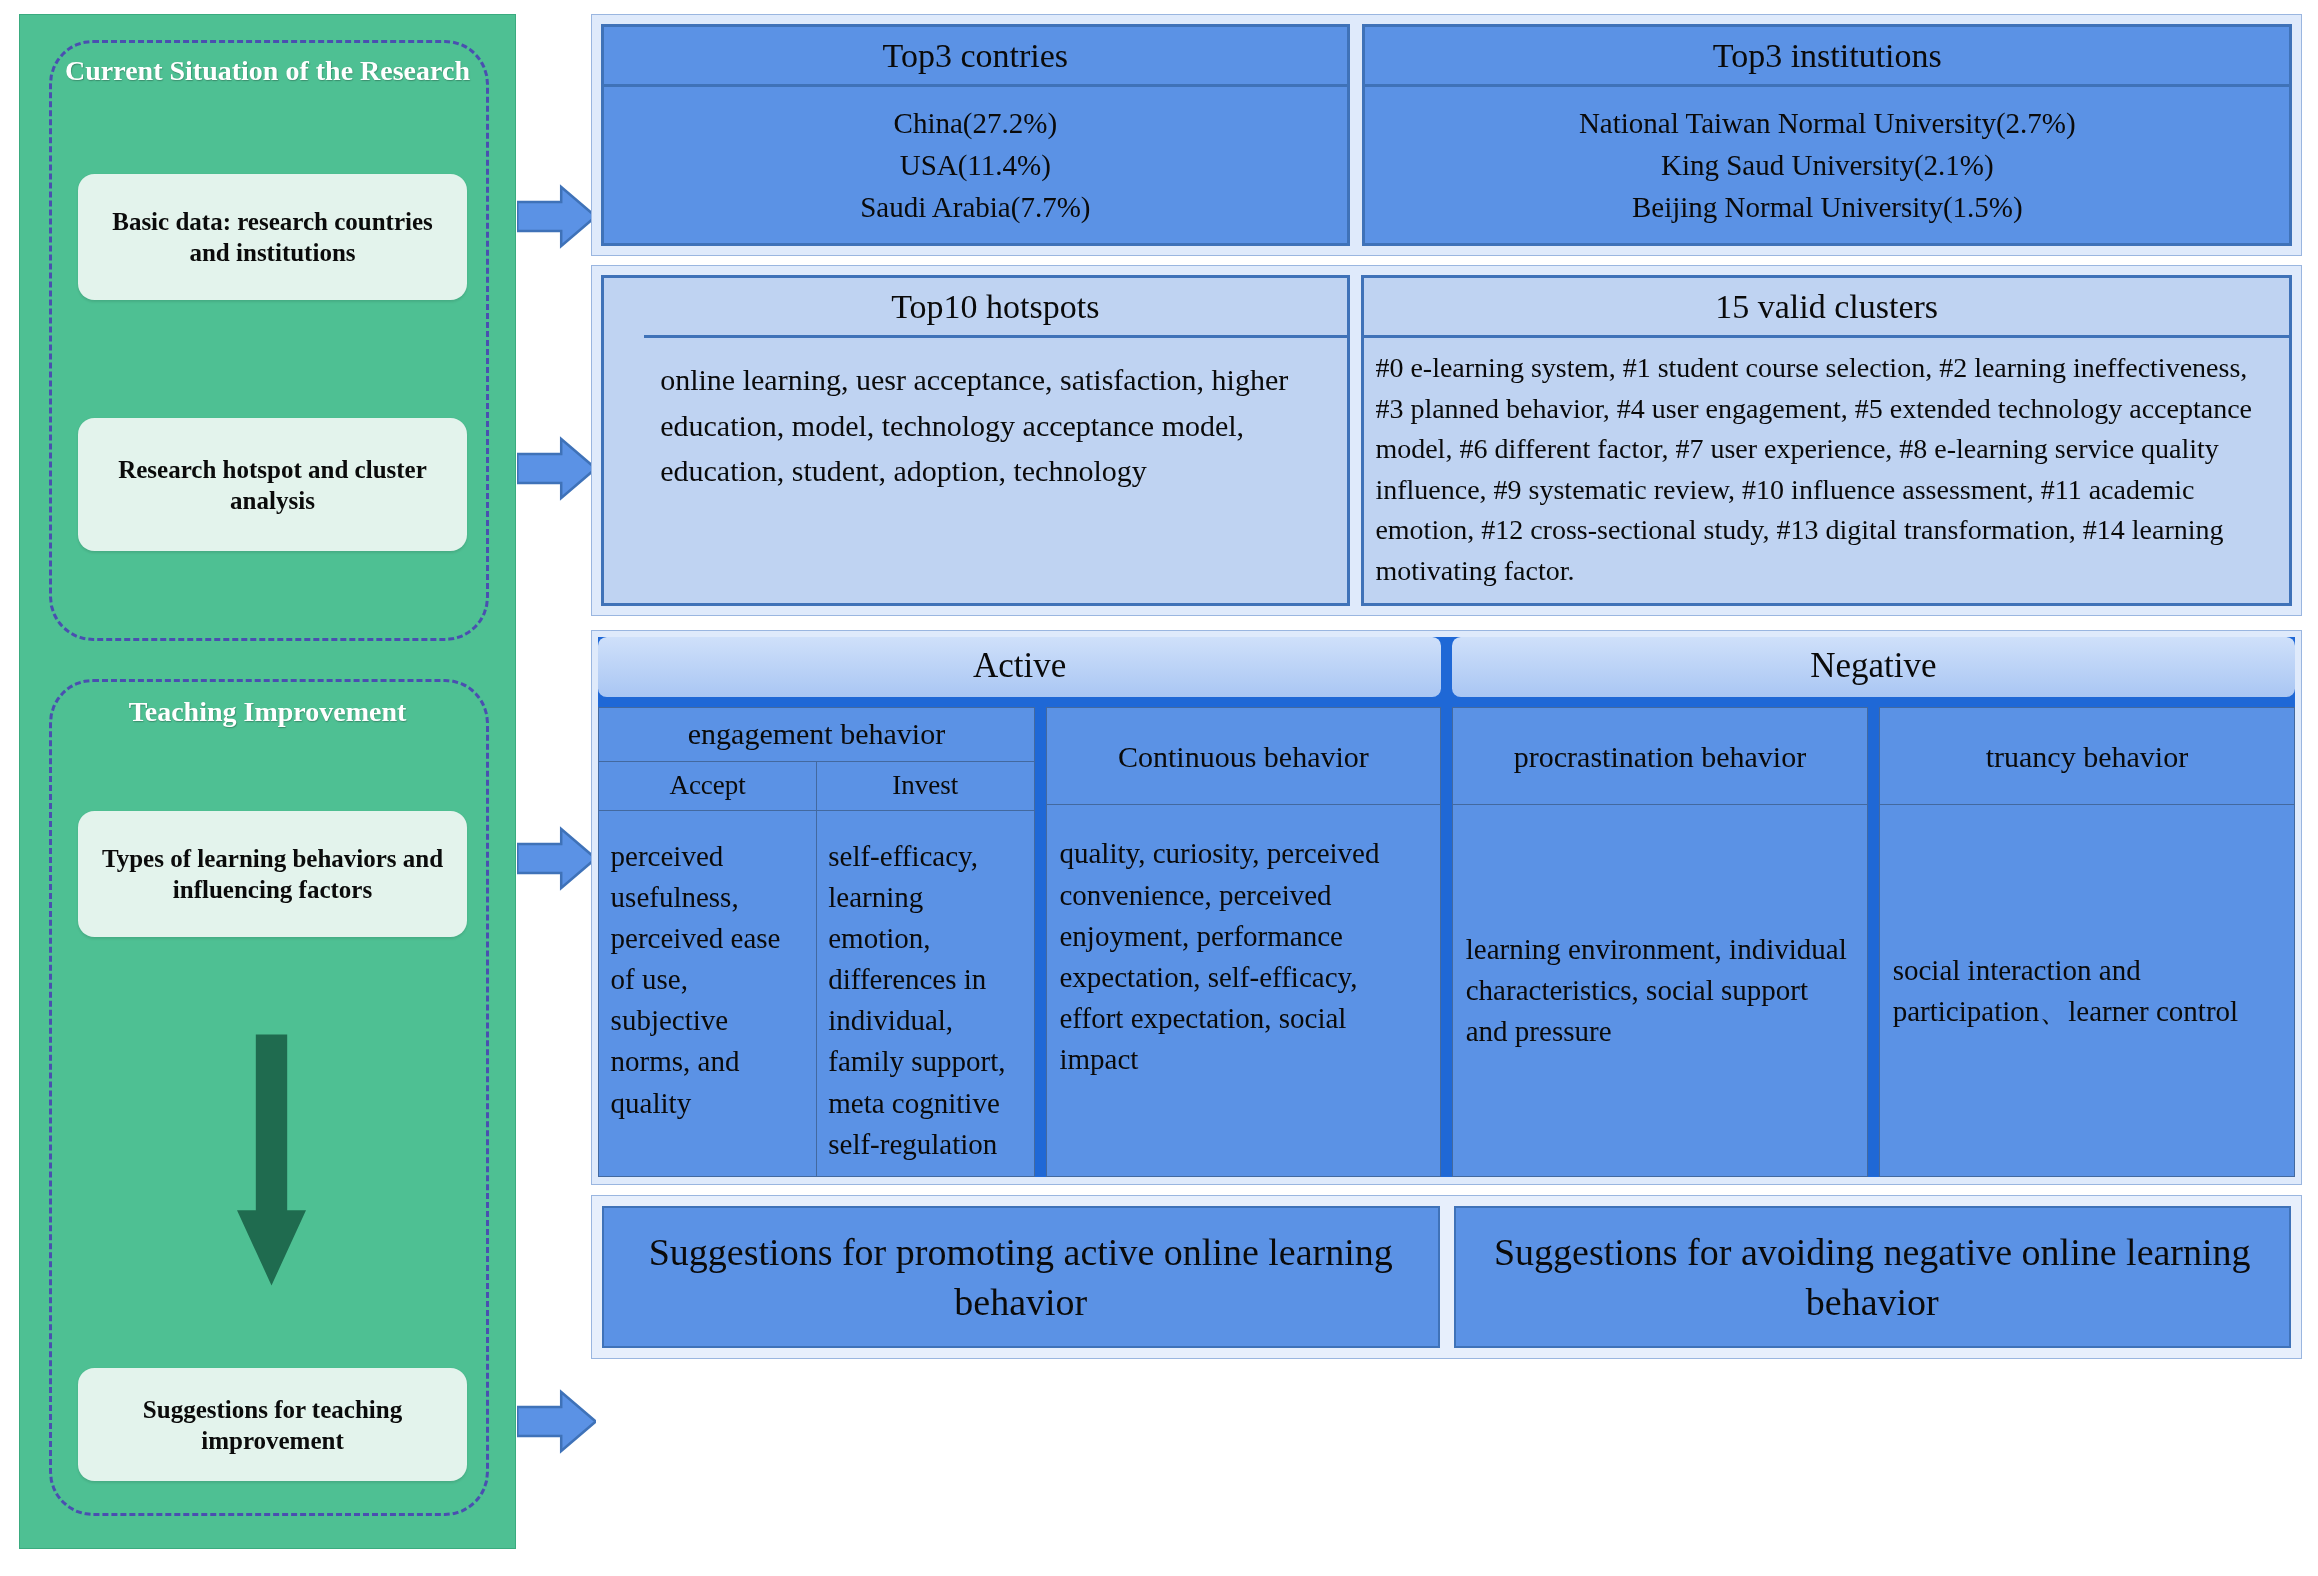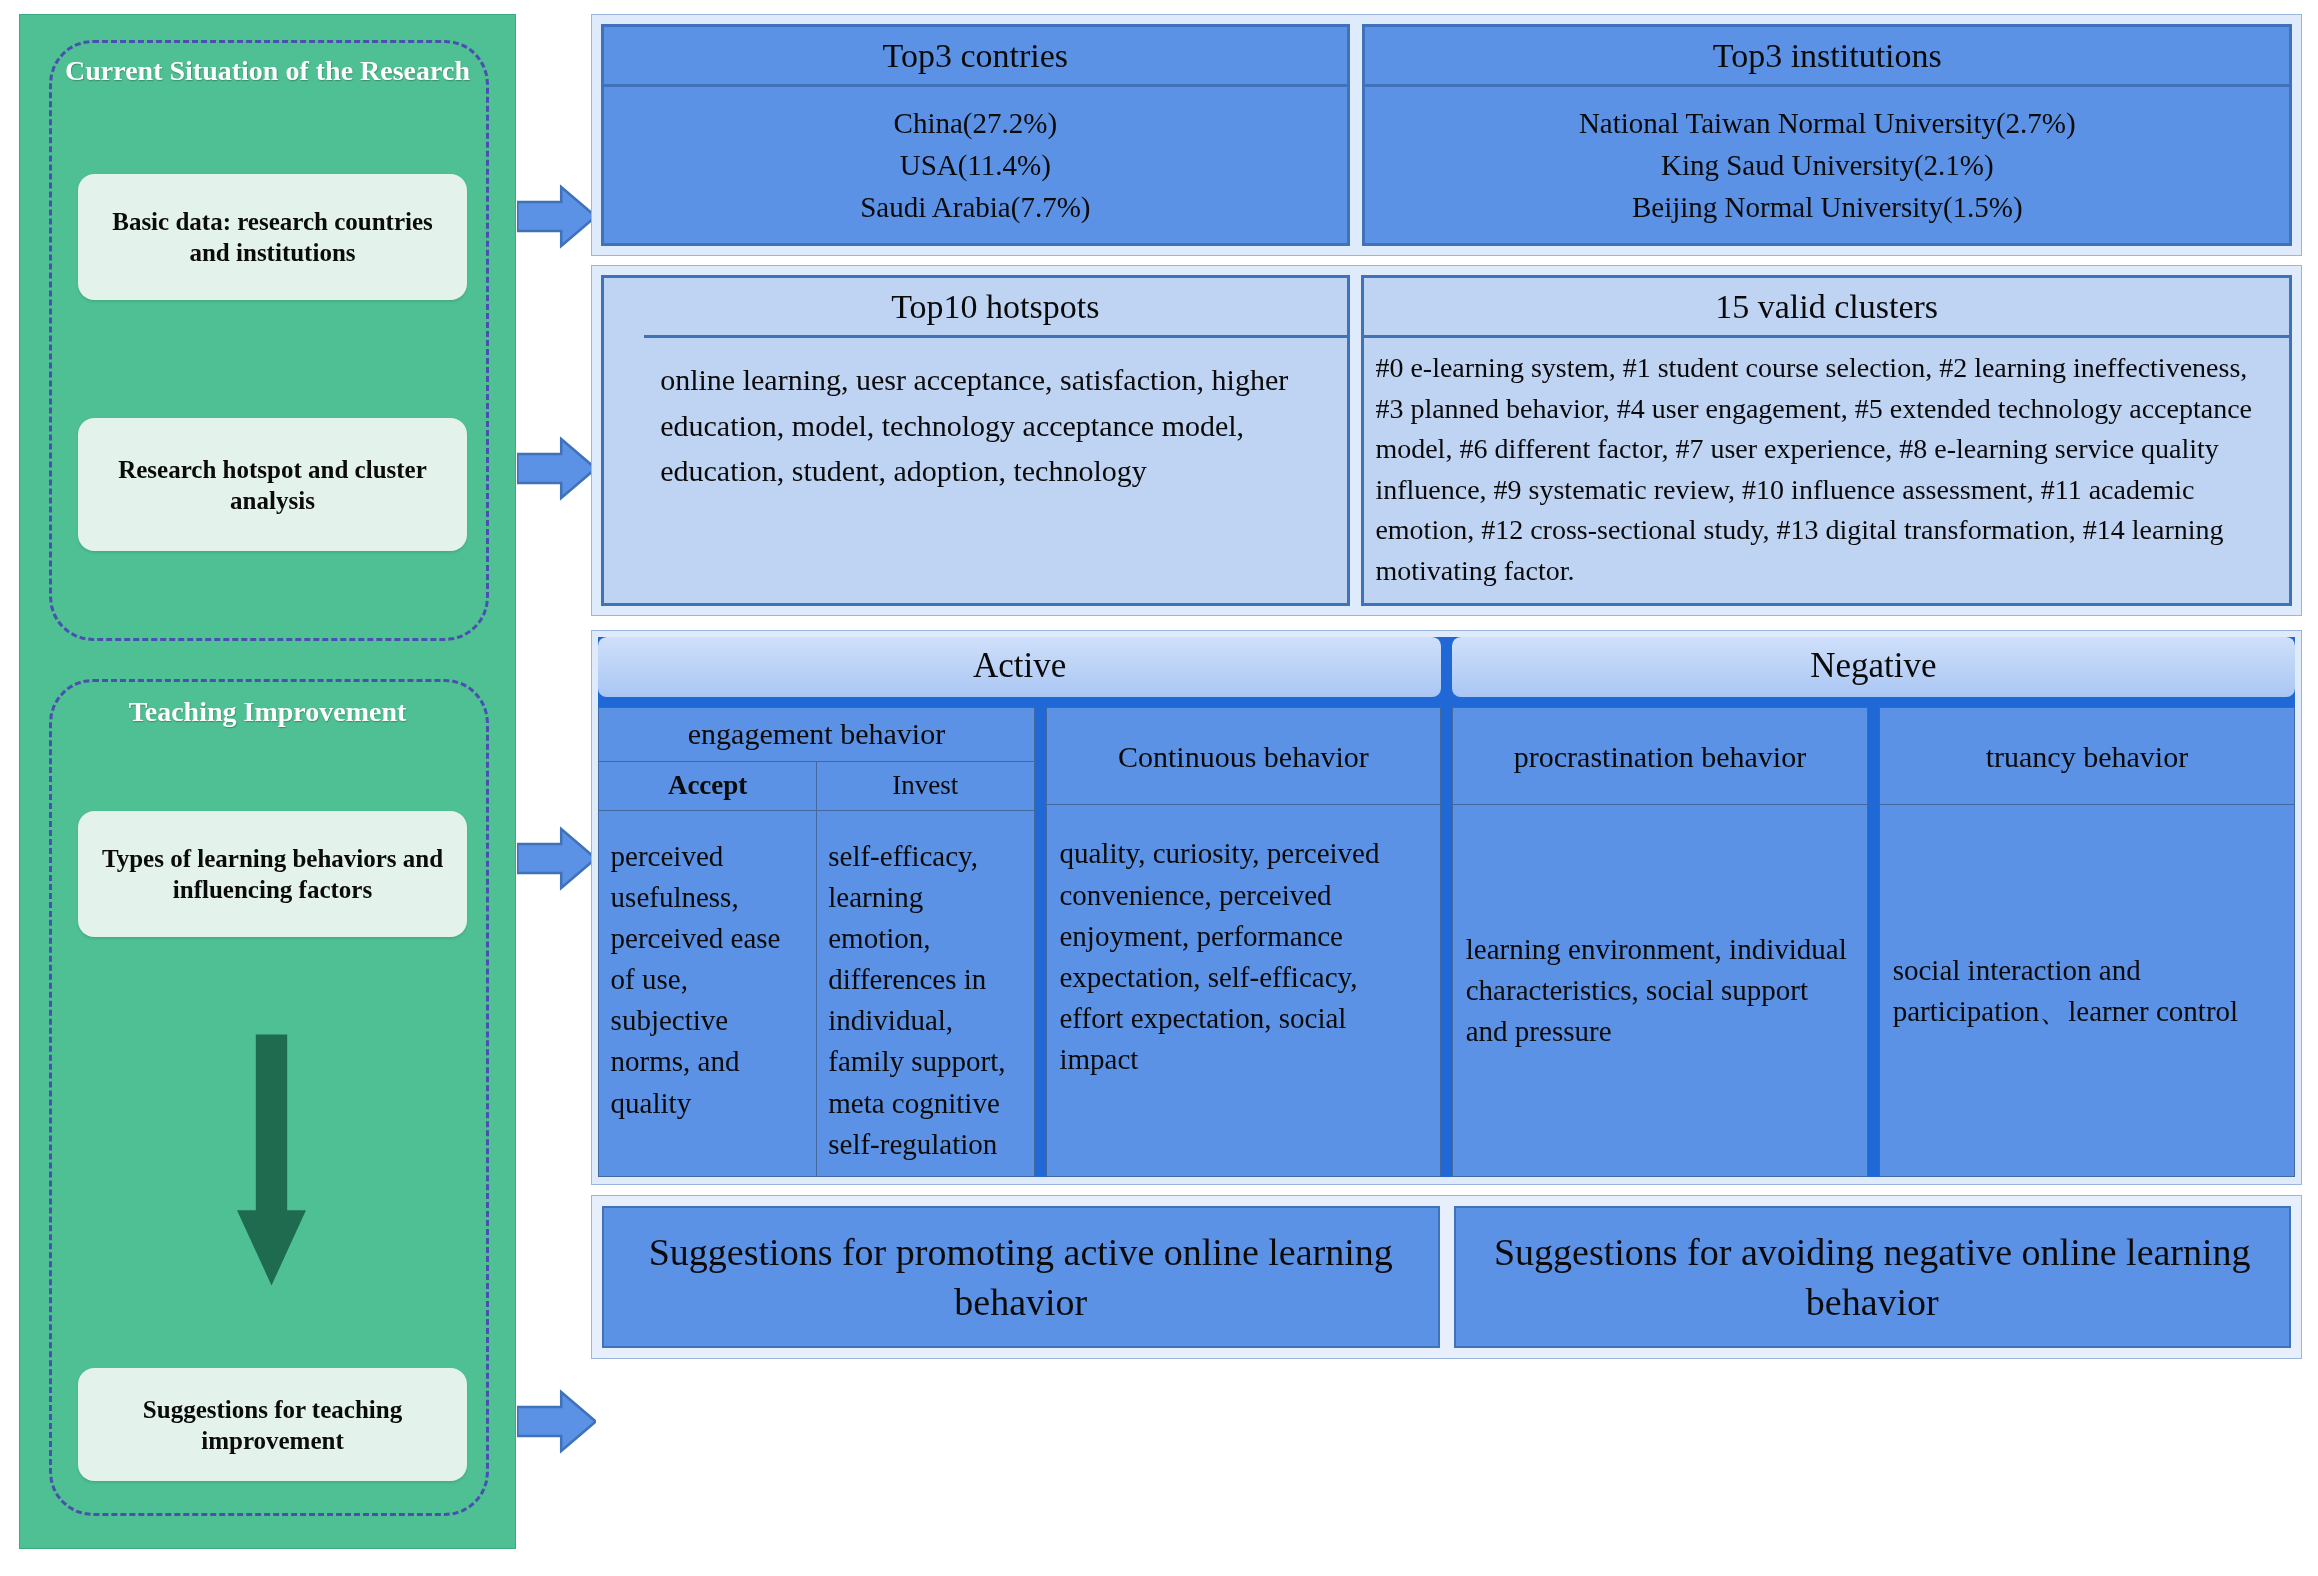--- a/index.html
+++ b/index.html
@@ -136,21 +136,21 @@
   .engagement{display:flex;flex-direction:column;flex:1.05;
     background:#5b92e5;border:1.3px solid #43699f;box-sizing:border-box;}
   .eng-title{
     text-align:center;font-size:30px;padding:8.8px 3.8px 10px;color:#0a0a0a;
     border-bottom:1.3px solid #43699f;
   }
   .eng-sub{display:flex;border-bottom:1.3px solid #43699f;}
   .eng-sub>div{
     flex:1;text-align:center;font-size:27px;padding:7.6px 2.5px 8.8px;color:#0a0a0a;
   }
-  .eng-sub>div:first-child{border-right:1.3px solid #43699f;font-weight:bold;}
+  .eng-sub>div:first-child{border-right:1.3px solid #43699f;}
   .eng-cells{display:flex;flex:1;}
   .eng-cells>div{
     flex:1;font-size:29px;line-height:1.42;padding:25px 11.3px 11.3px;color:#0a0a0a;
   }
   .eng-cells>div:first-child{border-right:1.3px solid #43699f;}
 
   
   .sugg-wrap{
     margin-top:10px;background:#e7effc;border:1.3px solid #9ab6e0;
     padding:10px;display:flex;gap:14px;box-sizing:border-box;

